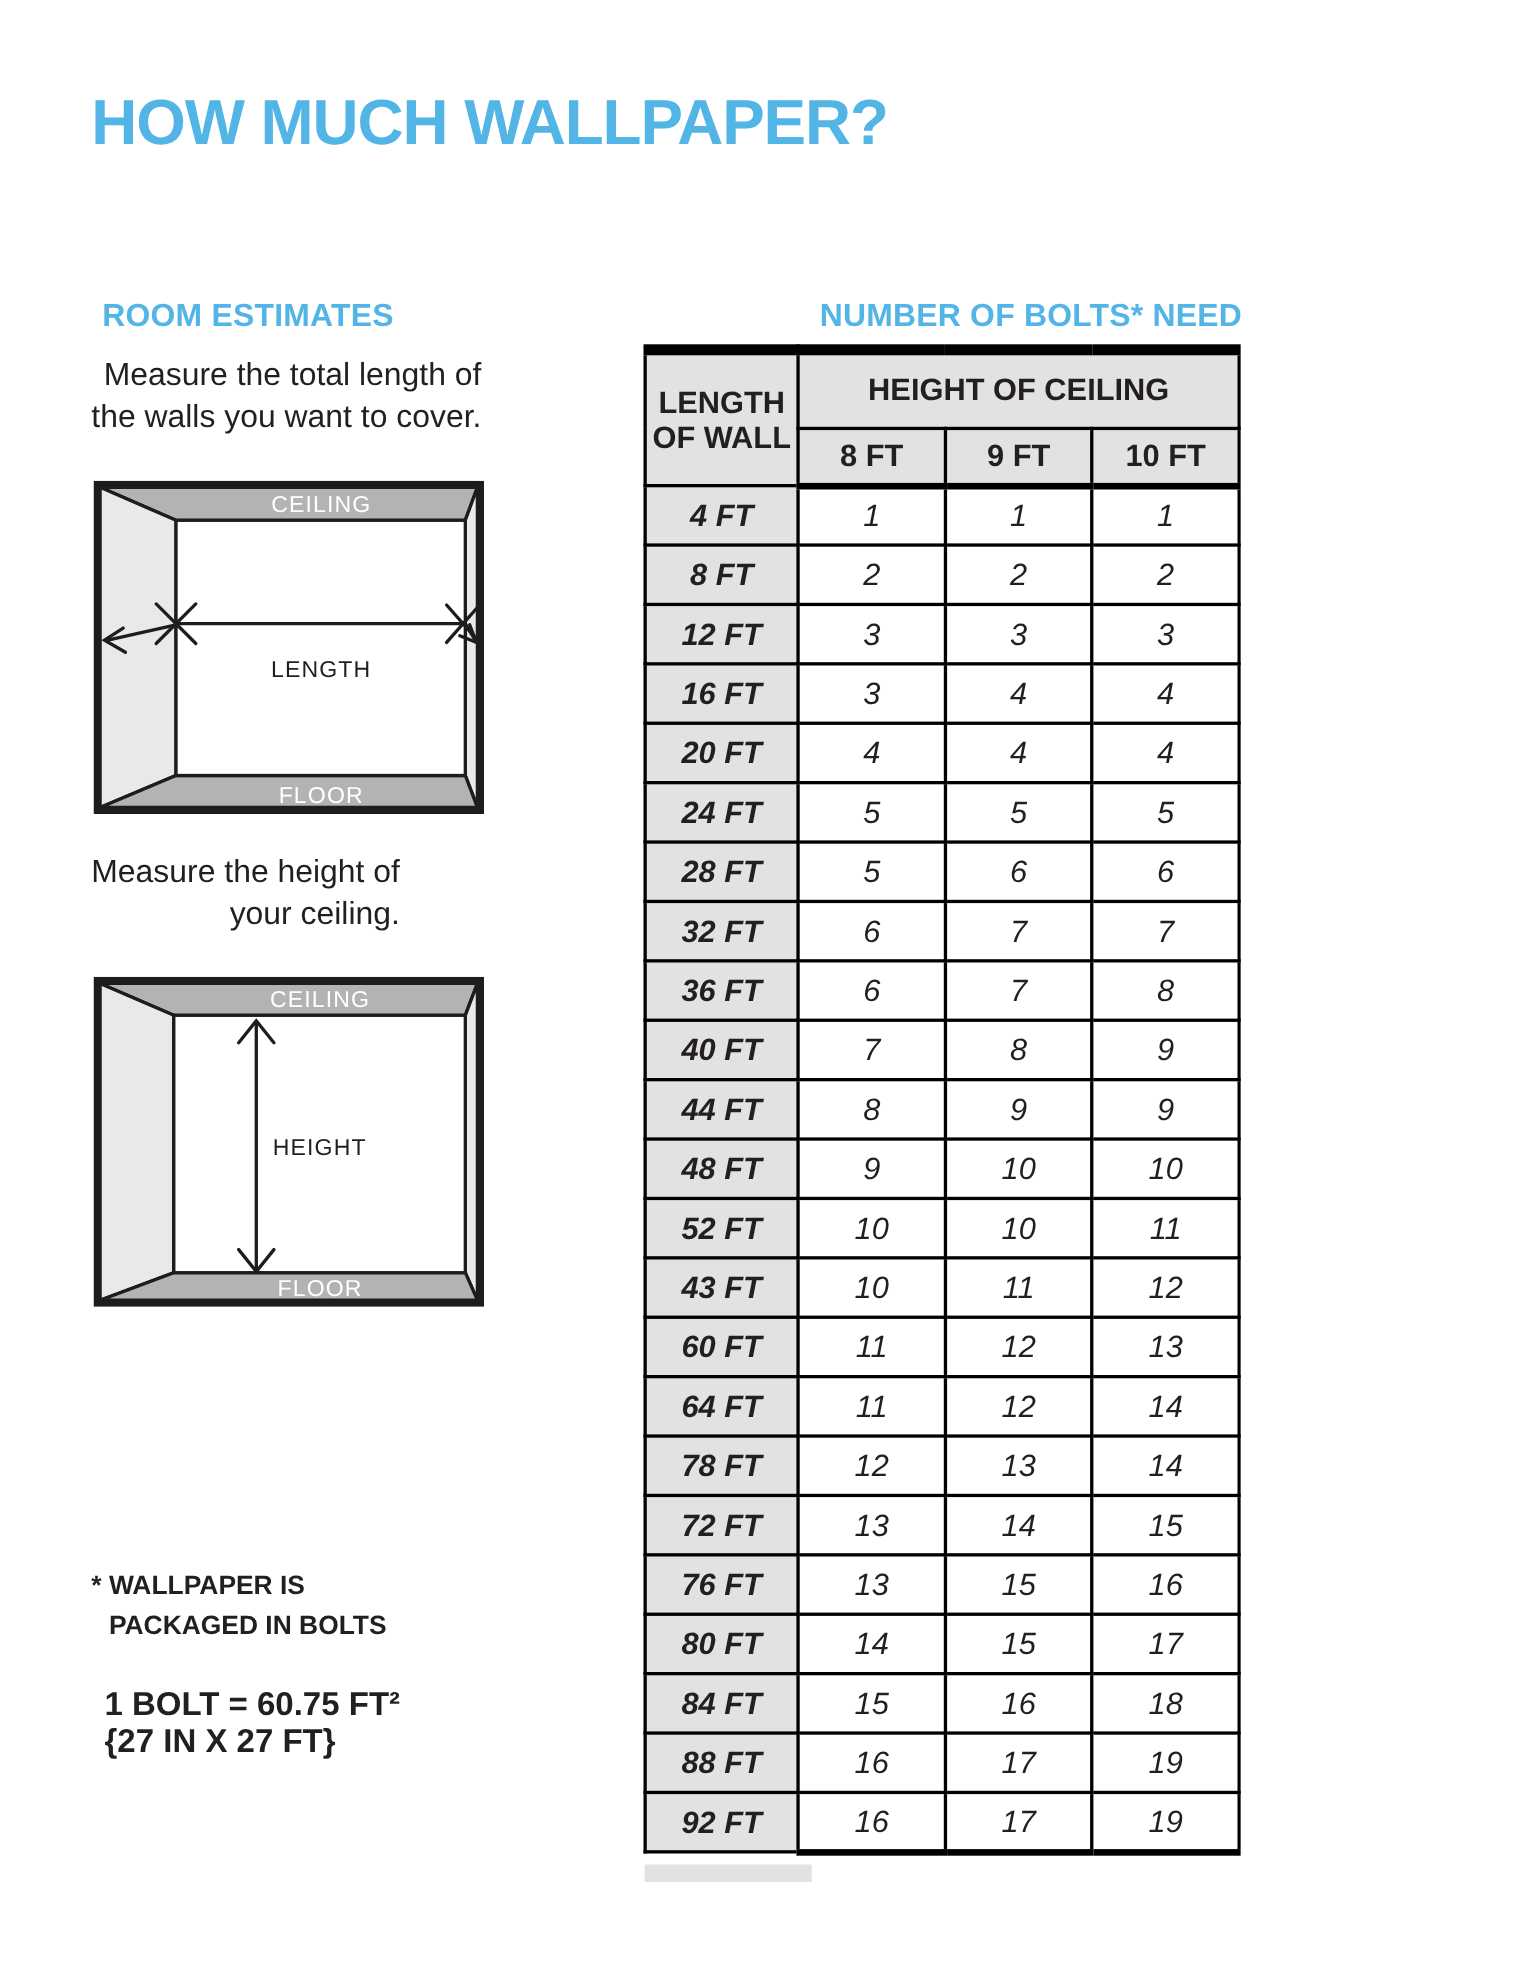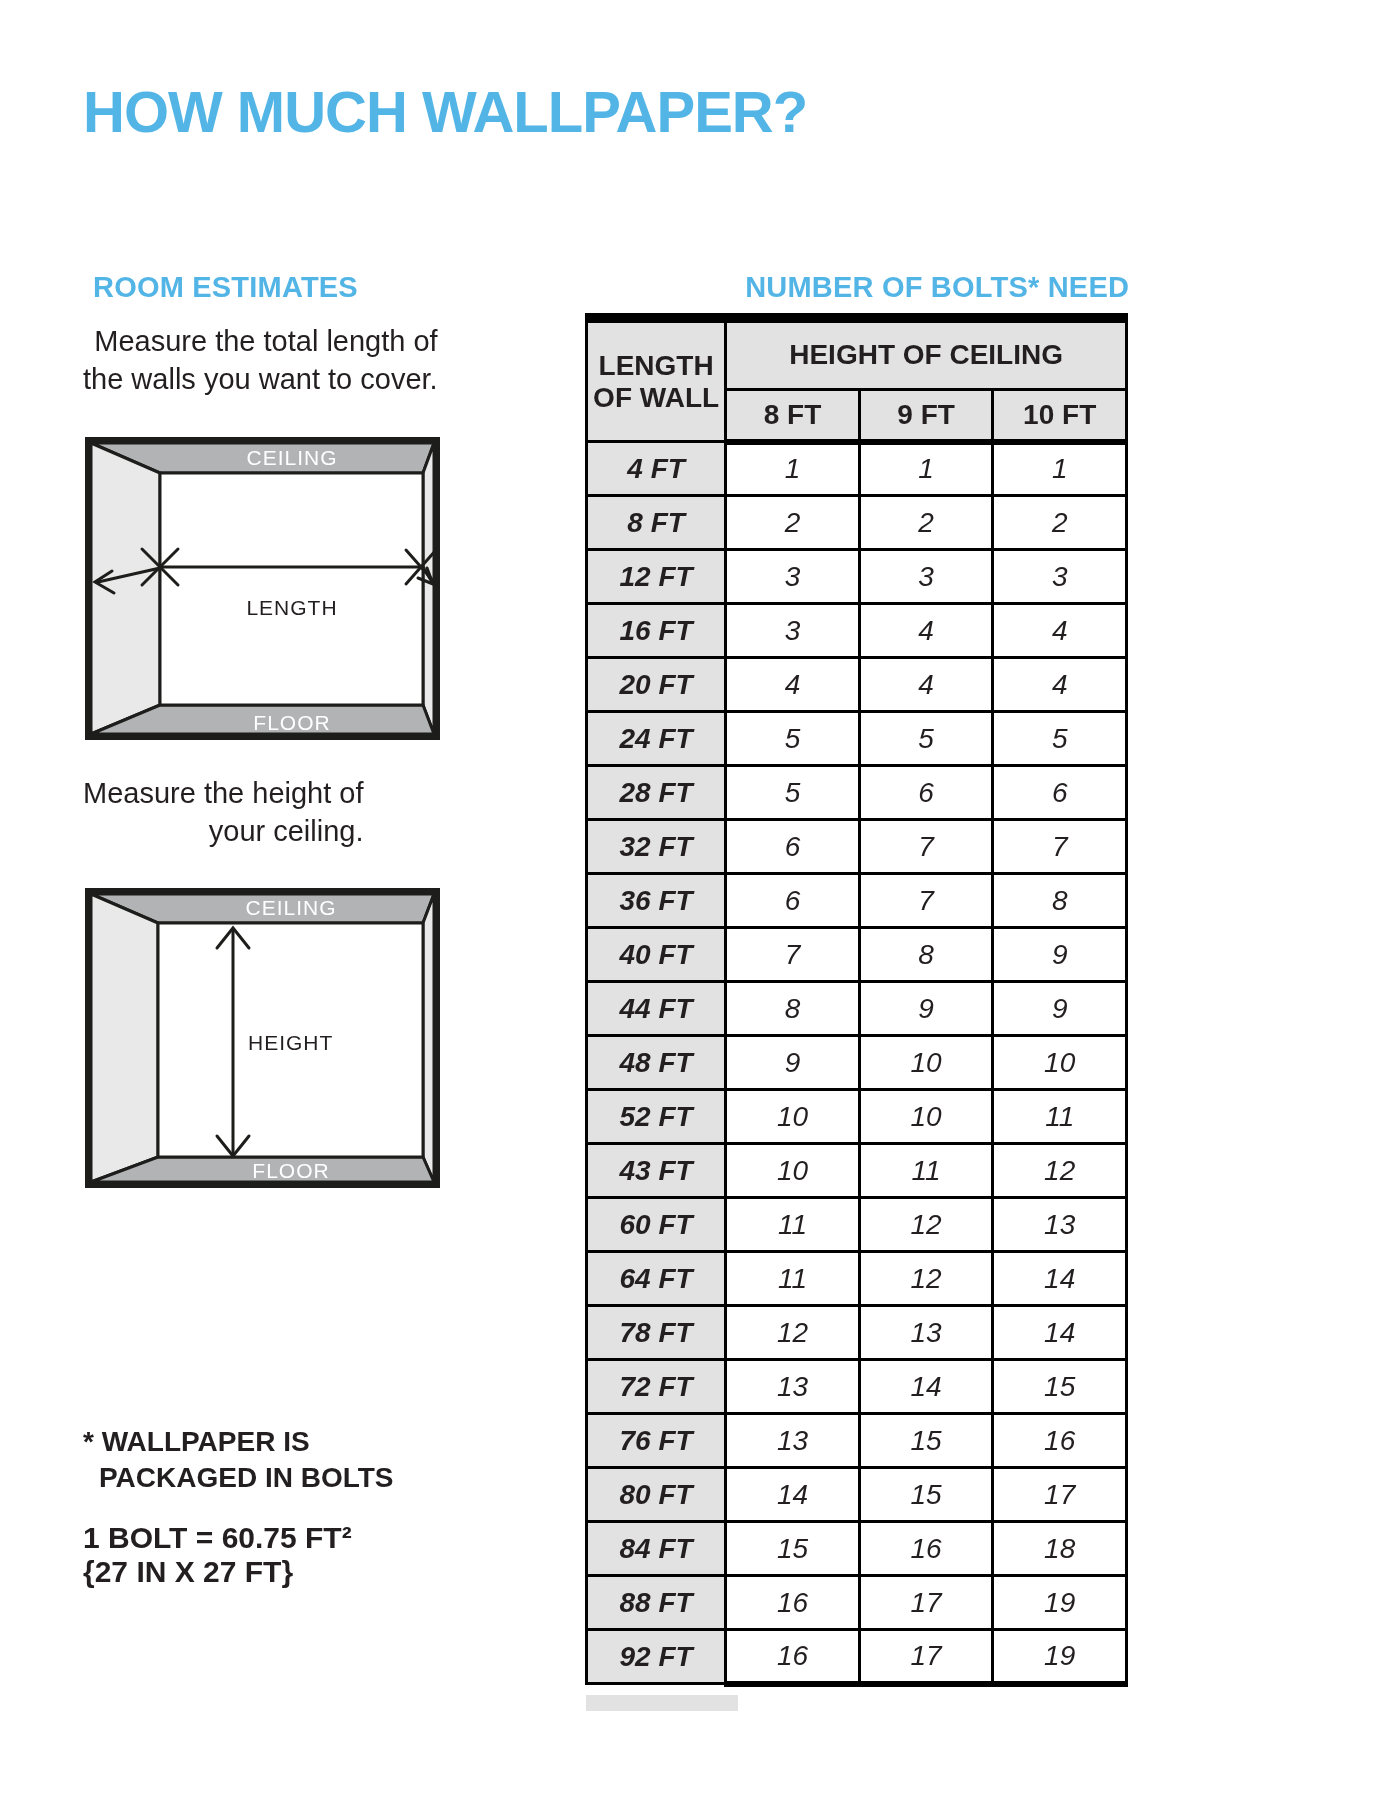--- a/index.html
+++ b/index.html
@@ -12,23 +12,23 @@
   .section-title{position:absolute;margin:10px;font-size:29px;font-weight:bold;color:#53b5e6;letter-spacing:0.2px;}
   .section-title.room{left:83px;top:261px;}
   .section-title.table{left:585px;top:261px;width:725px;text-align:center;}
 
   .body-text{position:absolute;left:83px;margin:0;font-size:29px;line-height:38px;
              white-space:pre-line;color:#231f20;text-align:right;}
   .para-length{top:322px;}
   .para-height{top:774px;}
   .para-chart{top:1229px;}
 
-  .footnote{position:absolute;left:83px;top:1424px;margin:0;font-size:28px;font-weight:bold;
+  .footnote{position:absolute;left:83px;top:1424px;margin:0;font-size:24px;font-weight:bold;
             line-height:36px;white-space:pre-line;padding-left:16px;text-indent:-16px;}
-  .bolt-info{position:absolute;left:83px;top:1521px;margin:0;font-size:30px;font-weight:bold;
+  .bolt-info{position:absolute;left:83px;top:1521px;margin:12px;font-size:30px;font-weight:bold;
              line-height:34px;white-space:pre-line;}
 
   .diagram{position:absolute;left:85px;}
   .diagram.length{top:437px;}
   .diagram.height{top:888px;}
   .diagram text{font-family:"Liberation Sans","DejaVu Sans",sans-serif;font-size:21px;letter-spacing:1px;}
   .diagram .room-label{fill:#ffffff;}
   .diagram .dim-label{fill:#231f20;}
 
   table.bolts{position:absolute;left:585px;top:313px;border-collapse:collapse;table-layout:fixed;

